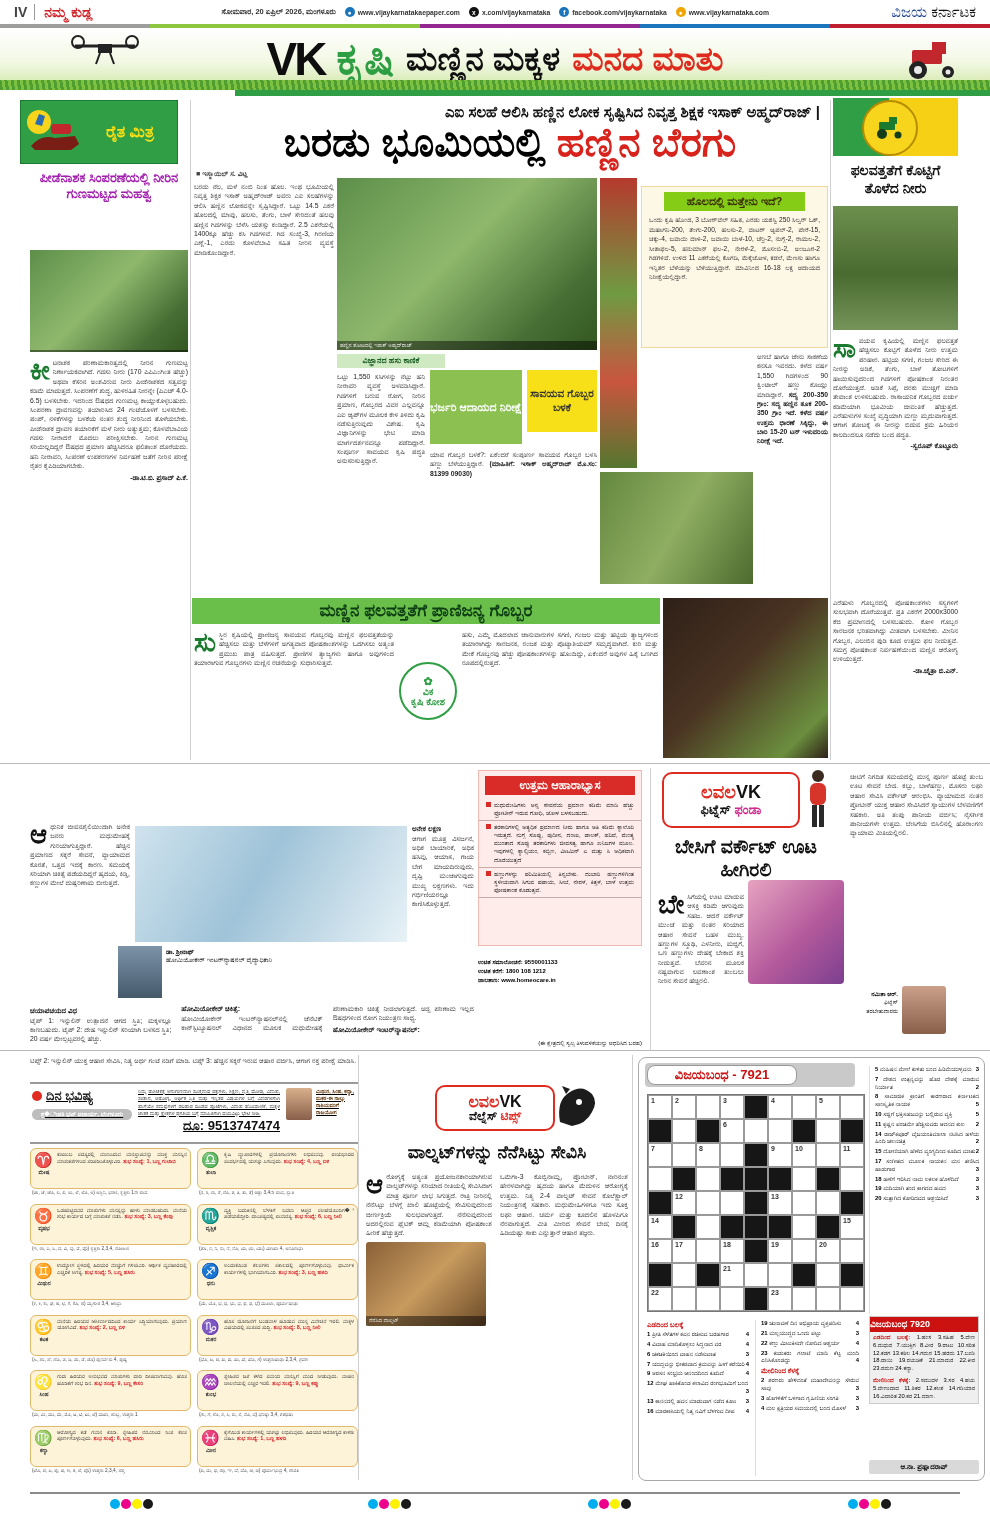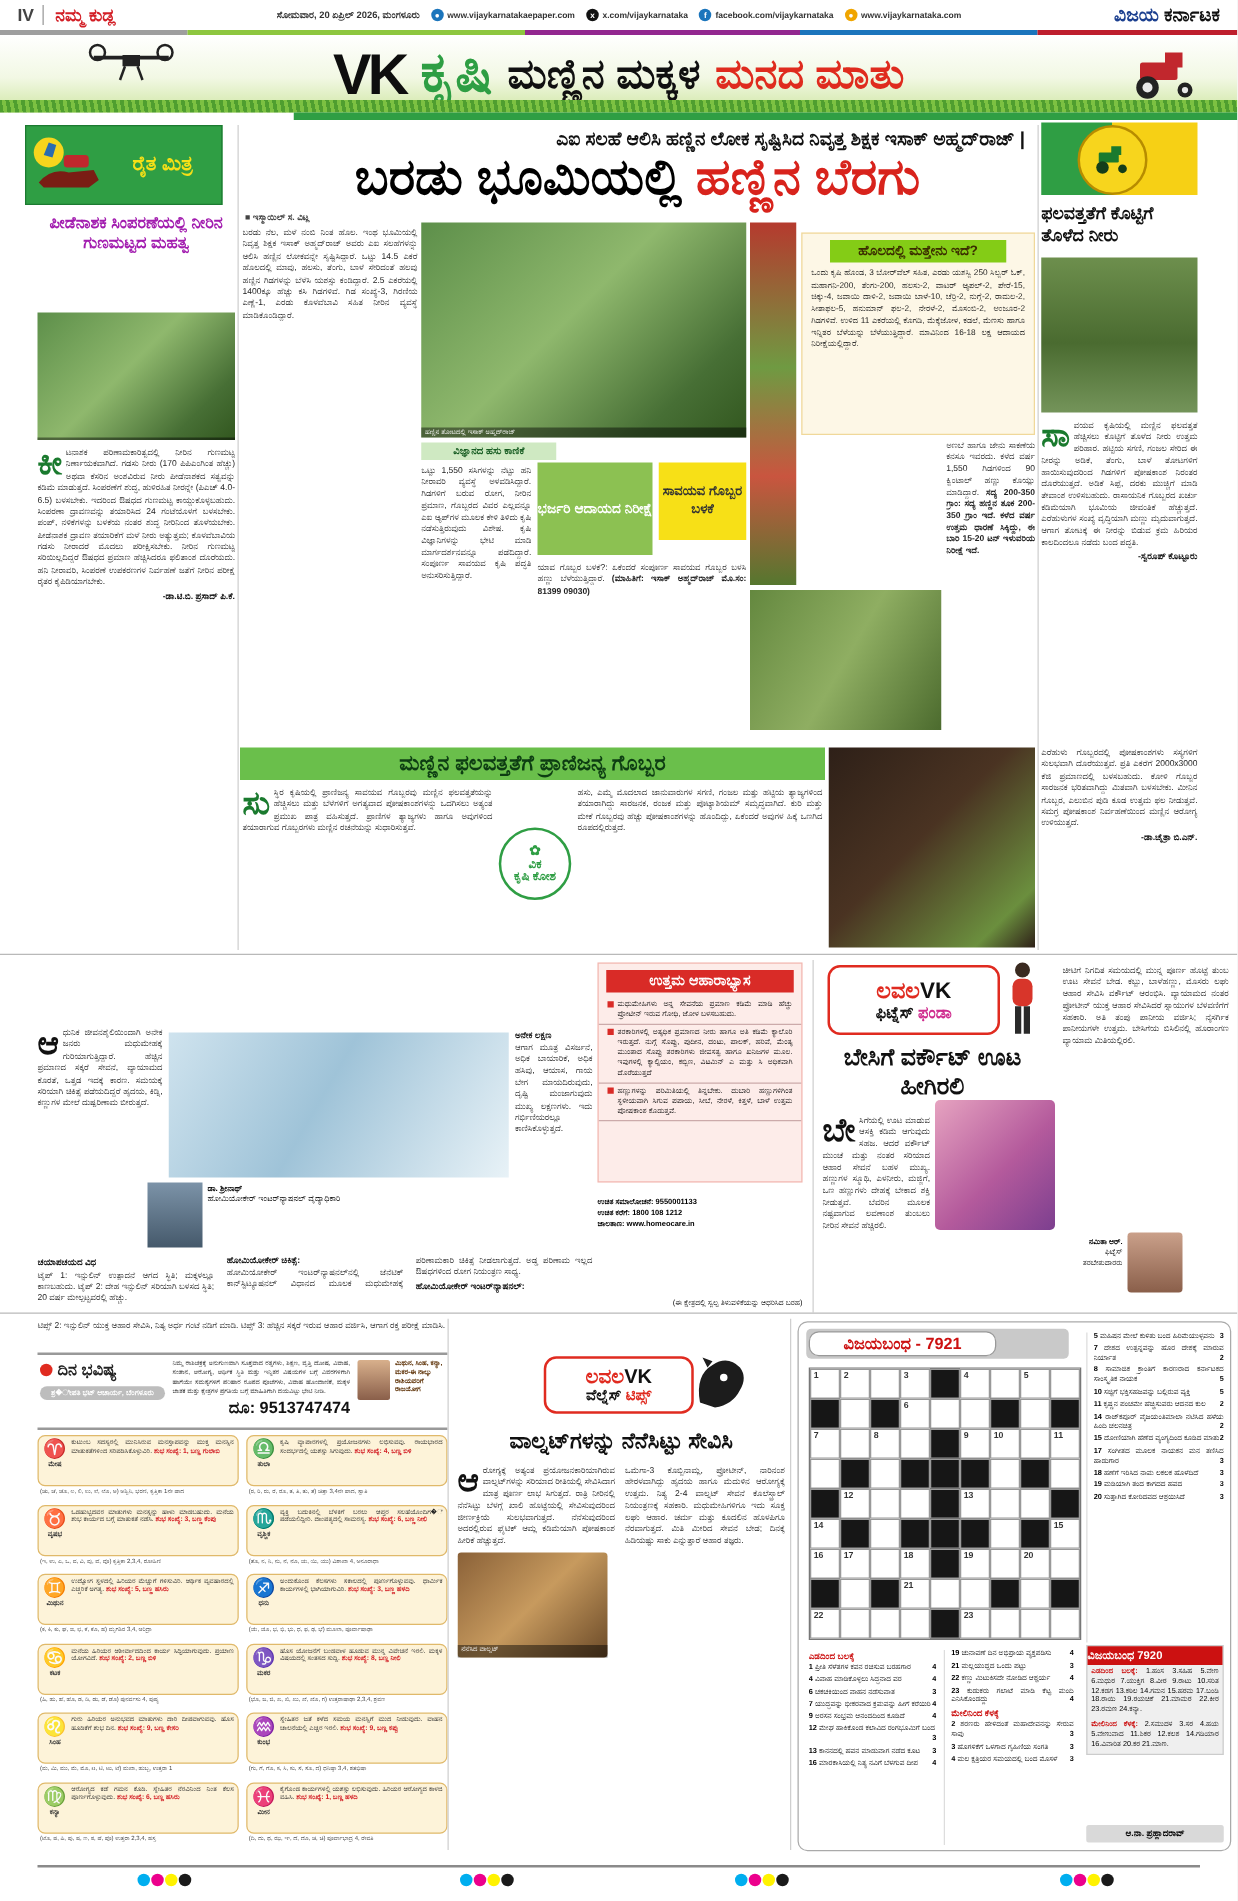--- a/index.html
+++ b/index.html
@@ -14,21 +14,21 @@
   .dropcap{float:left;font-size:26px;line-height:.9;font-weight:bold;color:#1a7a2e;margin:1px 3px 0 0;}
   .vline{position:absolute;width:1px;background:#cfcfcf;}
   .hline{position:absolute;height:1px;background:#b9b9b9;left:0;right:0;}
   
   .topbar{position:absolute;left:0;top:0;right:0;height:24px;display:flex;align-items:center;padding:0 14px;gap:9px;}
   .pgno{font-size:14px;font-weight:bold;color:#444;padding-right:7px;border-right:1.5px solid #999;}
   .kudla{font-size:14px;font-weight:bold;color:#d31f26;}
   .tbdate{font-size:7.5px;font-weight:bold;color:#333;margin-left:120px;}
   .tblink{font-size:6.8px;font-weight:bold;color:#333;display:flex;align-items:center;gap:3px;}
   .tbic{width:10px;height:10px;border-radius:50%;color:#fff;font-size:6.5px;display:flex;align-items:center;justify-content:center;flex:0 0 auto;}
-  .vklogo{margin-left:auto;font-size:15px;font-weight:bold;}
+  .vklogo{margin-left:auto;font-size:15px;font-weight:normal;}
   .strip{position:absolute;left:0;top:24px;right:0;height:4px;display:flex;}
   
   .mast{position:absolute;left:0;top:28px;right:0;height:62px;background:linear-gradient(#ffffff,#f2f8e4 55%,#cfe6a4);}
   .mast-inner{height:100%;display:flex;align-items:center;justify-content:center;gap:12px;}
   .m-vk{font-size:46px;font-weight:bold;color:#0e0e0e;letter-spacing:-3px;}
   .m-kr{font-size:44px;font-weight:bold;color:#2e9e43;}
   .m-tb{font-size:33px;font-weight:bold;color:#101010;}
   .m-tr{font-size:33px;font-weight:bold;color:#df2b1e;}
   .mast-bar{position:absolute;left:235px;right:0;top:90px;height:6px;background:#2f9e44;}
   
@@ -58,21 +58,21 @@
   .diet-box h4{background:#d92b27;color:#fff;font-size:11.5px;text-align:center;padding:3px 0;margin:5px 6px 4px;}
   .diet-item{display:flex;gap:3px;padding:2px 7px 3px;border-bottom:1px solid #caa;font-size:6px;line-height:1.35;text-align:justify;}
   .diet-sq{flex:0 0 5px;width:5px;height:5px;background:#d92b27;margin-top:1px;}
   
   .lv-box{border:2px solid #e02b20;border-radius:10px;background:#fff;display:flex;flex-direction:column;align-items:center;justify-content:center;line-height:1.1;}
   .lv-1{color:#e02b20;font-weight:bold;}
   .lv-2{color:#111;font-weight:bold;}
   .lv-3{color:#cf2c8e;font-weight:bold;}
   .fit-head{left:662px;top:836px;width:168px;font-size:19px;font-weight:bold;text-align:center;line-height:1.2;color:#111;}
   
-  .astro{left:30px;top:1082px;width:328px;height:62px;border-top:2px solid #999;border-bottom:2px solid #999;display:flex;gap:6px;padding:4px 2px;}
+  .astro{left:30px;top:1082px;width:328px;height:62px;border-top:2px solid #999;border-bottom:2px solid #999;display:flex;gap:6px;padding:4px 2px;text-decoration:underline;}
   .astro-title{font-size:13px;font-weight:bold;color:#222;display:flex;align-items:center;gap:4px;}
   .astro-dot{width:10px;height:10px;border-radius:50%;background:#e02b20;display:inline-block;}
   .astro-chip{background:#bdbdbd;color:#fff;font-size:6px;font-weight:bold;border-radius:6px;padding:2px 4px;margin-top:5px;text-align:center;}
   .astro-phone{font-size:13px;font-weight:bold;color:#111;text-align:right;}
   
   .horo-grid{left:30px;top:1148px;width:328px;display:grid;grid-template-columns:1fr 1fr;column-gap:6px;row-gap:3px;}
   .horo-cell{height:52.5px;}
   .horo-box{border:1px solid #e0b96a;border-radius:6px;background:#fdf3d9;height:41px;padding:2px 3px;display:flex;gap:3px;overflow:hidden;}
   .horo-ic{flex:0 0 20px;text-align:center;}
   .horo-ic .g{font-size:15px;line-height:1;color:#111;}
@@ -226,21 +226,21 @@
   <div class="vline" style="left:830px;top:100px;height:660px;"></div>
   <div class="abs" style="left:833px;top:98px;width:125px;height:58px;background:linear-gradient(90deg,#2f9e44 45%,#f6d015 45%);"></div>
   <div class="abs" style="left:862px;top:100px;width:56px;height:56px;border-radius:50%;background:#f7d51d;border:2px solid #b78c00;display:flex;align-items:center;justify-content:center;">
     <svg width="34" height="24" viewBox="0 0 34 24">
         <rect x="6" y="6" width="16" height="8" rx="1" fill="#1a7a2e"></rect>
         <rect x="16" y="1" width="8" height="7" fill="#1a7a2e"></rect>
         <circle cx="9" cy="18" r="5" fill="#143d1a"></circle>
         <circle cx="25" cy="19" r="3.5" fill="#143d1a"></circle>
       </svg>
   </div>
-  <div class="abs" style="left:833px;top:162px;width:125px;text-align:left;font-size:14px;font-weight:bold;line-height:1.25;color:#111;">ಫಲವತ್ತತೆಗೆ ಕೊಟ್ಟಿಗೆ ತೊಳೆದ ನೀರು</div>
+  <div class="abs" style="left:833px;top:162px;width:125px;text-align:center;font-size:14px;font-weight:bold;line-height:1.25;color:#111;">ಫಲವತ್ತತೆಗೆ ಕೊಟ್ಟಿಗೆ ತೊಳೆದ ನೀರು</div>
   <div class="abs ph" style="left:833px;top:206px;width:125px;height:124px;background:linear-gradient(#6d8f4d,#4a6b30 55%,#74945a);"></div>
   <div class="abs jt body-txt" style="left:833px;top:336px;width:125px;height:252px;overflow:hidden;">
     <span class="dropcap">ಸಾ</span><span>ವಯವ ಕೃಷಿಯಲ್ಲಿ ಮಣ್ಣಿನ ಫಲವತ್ತತೆ ಹೆಚ್ಚಿಸಲು ಕೊಟ್ಟಿಗೆ ತೊಳೆದ ನೀರು ಉತ್ತಮ ಪರಿಹಾರ. ಹಟ್ಟಿಯ ಸಗಣಿ, ಗಂಜಲ ಸೇರಿದ ಈ ನೀರನ್ನು ಅಡಿಕೆ, ತೆಂಗು, ಬಾಳೆ ತೋಟಗಳಿಗೆ ಹಾಯಿಸುವುದರಿಂದ ಗಿಡಗಳಿಗೆ ಪೋಷಕಾಂಶ ನಿರಂತರ ದೊರೆಯುತ್ತದೆ. ಅಡಿಕೆ ಸಿಪ್ಪೆ, ದರಕು ಮುಚ್ಚಿಗೆ ಮಾಡಿ ತೇವಾಂಶ ಉಳಿಸಬಹುದು. ರಾಸಾಯನಿಕ ಗೊಬ್ಬರದ ಖರ್ಚು ಕಡಿಮೆಯಾಗಿ ಭೂಮಿಯ ಜೀವಂತಿಕೆ ಹೆಚ್ಚುತ್ತದೆ. ಎರೆಹುಳುಗಳ ಸಂಖ್ಯೆ ವೃದ್ಧಿಯಾಗಿ ಮಣ್ಣು ಮೃದುವಾಗುತ್ತದೆ. ಆಗಾಗ ತೋಟಕ್ಕೆ ಈ ನೀರನ್ನು ಬಿಡುವ ಕ್ರಮ ಹಿರಿಯರ ಕಾಲದಿಂದಲೂ ನಡೆದು ಬಂದ ಪದ್ಧತಿ.</span>
     <span class="author">-ಸ್ವರೂಪ್ ಕೊಟ್ಟೂರು</span>
   </div>
 
   <div class="abs man-head">ಮಣ್ಣಿನ ಫಲವತ್ತತೆಗೆ ಪ್ರಾಣಿಜನ್ಯ ಗೊಬ್ಬರ</div>
   <div class="abs jt body-txt" style="left:194px;top:630px;width:200px;height:128px;overflow:hidden;">
     <span class="dropcap">ಸು</span><span>ಸ್ಥಿರ ಕೃಷಿಯಲ್ಲಿ ಪ್ರಾಣಿಜನ್ಯ ಸಾವಯವ ಗೊಬ್ಬರವು ಮಣ್ಣಿನ ಫಲವತ್ತತೆಯನ್ನು ಹೆಚ್ಚಿಸಲು ಮತ್ತು ಬೆಳೆಗಳಿಗೆ ಅಗತ್ಯವಾದ ಪೋಷಕಾಂಶಗಳನ್ನು ಒದಗಿಸಲು ಅತ್ಯಂತ ಪ್ರಮುಖ ಪಾತ್ರ ವಹಿಸುತ್ತದೆ. ಪ್ರಾಣಿಗಳ ತ್ಯಾಜ್ಯಗಳು ಹಾಗೂ ಅವುಗಳಿಂದ ತಯಾರಾಗುವ ಗೊಬ್ಬರಗಳು ಮಣ್ಣಿನ ರಚನೆಯನ್ನು ಸುಧಾರಿಸುತ್ತವೆ.</span>
   </div>

